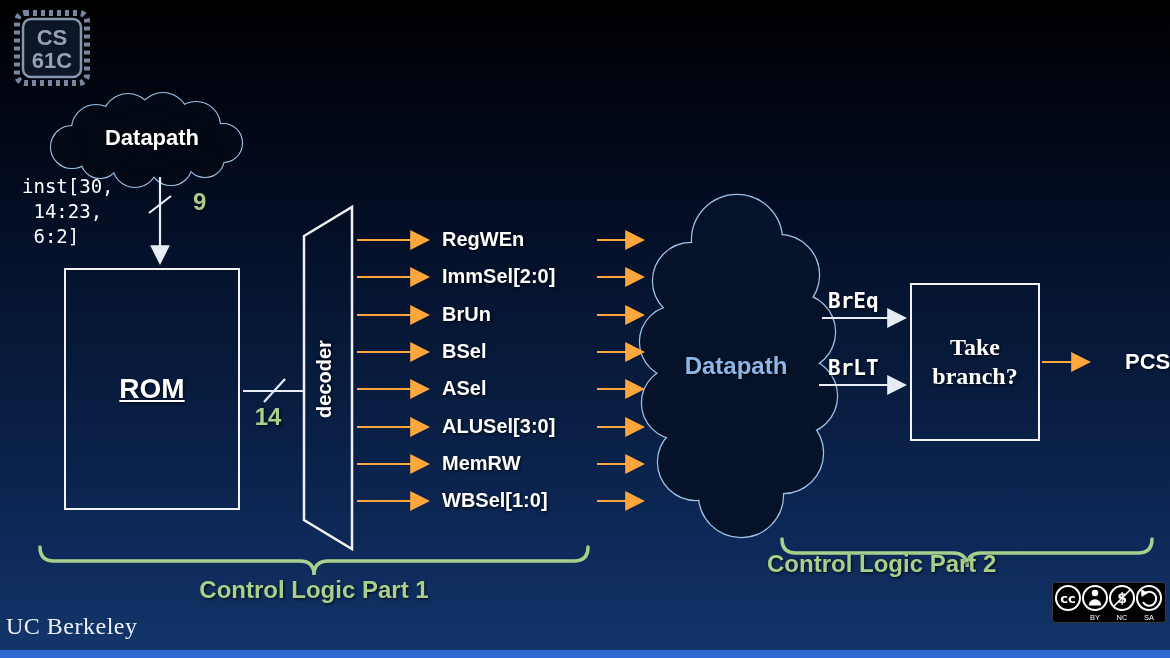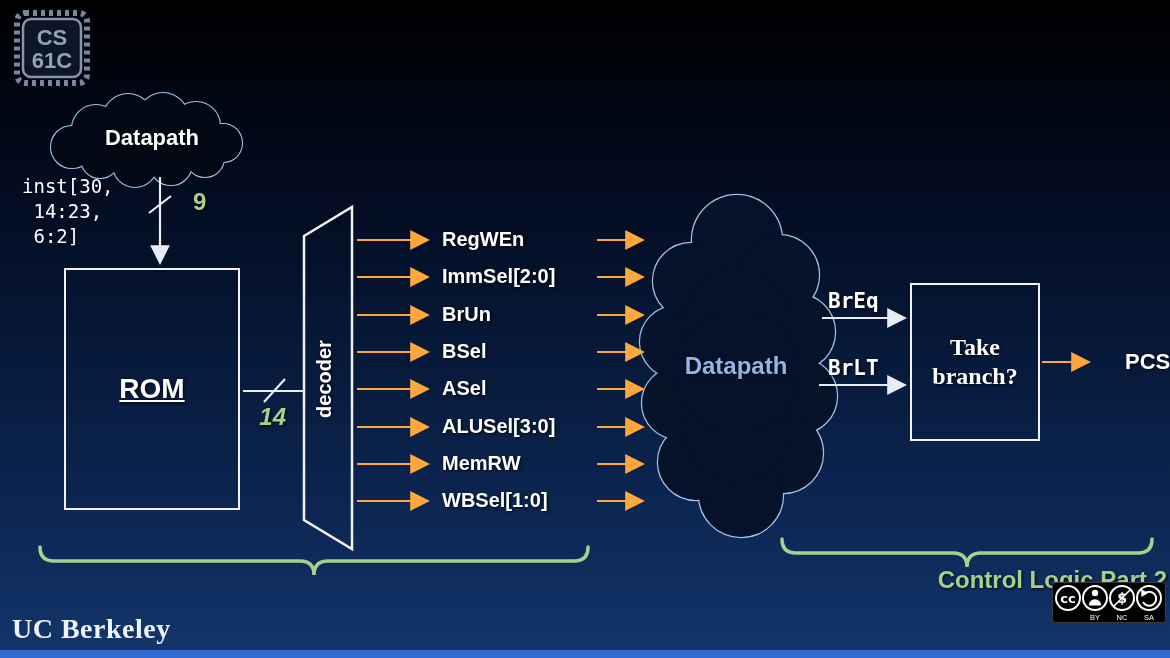--- a/index.html
+++ b/index.html
@@ -17,28 +17,28 @@
   #rom-box{left:64px;top:268px;width:176px;height:242px;}
   #rom-box .t{font-size:28px;text-decoration:underline;}
   #takebranch-box{left:910px;top:283px;width:130px;height:158px;}
   #takebranch-box .t{font-size:24px;line-height:1.2;text-align:center;width:112px;font-family:Liberation Serif, serif;}
   #decoder-label{left:268px;top:364px;width:120px;height:30px;transform:rotate(-90deg);
     text-align:center;font-size:20px;font-weight:600;color:#fff;}
   #small-cloud-label{left:82px;top:125px;width:140px;text-align:center;font-size:22px;}
   #big-cloud-label{left:666px;top:352px;width:140px;text-align:center;font-size:24px;color:#8FB6E8;}
   #inst-lines{left:22px;top:174px;font-size:19px;line-height:25px;color:#fff;white-space:pre;}
   #bits9{left:193px;top:188px;font-size:24px;}
-  #bits14{left:250px;top:403px;width:36px;text-align:right;font-size:24px;font-style:italic;}
+  #bits14{left:250px;top:403px;width:36px;text-align:center;font-size:24px;}
   .siglabel{left:442px;}
   #breq-label{left:828px;top:289px;font-size:21px;}
   #brlt-label{left:828px;top:356px;font-size:21px;}
   #pcsel-label{left:1097px;top:349px;font-size:22px;margin-left:28px;}
   #caption1{left:114px;top:576px;width:400px;text-align:center;font-size:24px;}
-  #caption2{left:767px;top:566px;width:400px;text-align:right;font-size:24px;}
-  #brand{left:12px;top:613px;font-family:"Liberation Serif",serif;font-size:28px;color:#edf2fc;letter-spacing:.5px;font-weight:bold;}
+  #caption2{left:767px;top:550px;width:400px;text-align:left;font-size:24px;}
+  #brand{left:6px;top:613px;font-family:"Liberation Serif",serif;font-size:24px;color:#edf2fc;letter-spacing:.5px;}
   #bottom-bar{left:0;bottom:0;width:1170px;height:8px;background:#2E6AD2;}
   #cc-badge{left:1052px;top:582px;}
   #logo{left:12px;top:8px;}
   svg{display:block;}
 </style>
 </head>
 <body>
 
 <div id="slide">
 
@@ -189,20 +189,21 @@
 
   <div id="breq-label" class="abs lbl mono">BrEq</div>
   <div id="brlt-label" class="abs lbl mono">BrLT</div>
 
   <div id="takebranch-box" class="abs box">
     <div class="t lbl">Take branch?</div>
   </div>
 
   <div id="pcsel-label" class="abs lbl">PCSel</div>
 
+  <div id="caption1" class="abs lbl green">Control Logic Part 1</div>
   <div id="caption2" class="abs lbl green">Control Logic Part 2</div>
 
   <div id="brand" class="abs">UC Berkeley</div>
 
   <div id="cc-badge" class="abs">
     <svg width="114" height="41" viewBox="0 0 114 41">
       <rect x="0.5" y="0.5" width="113" height="40" rx="3" fill="#000" stroke="#3a3a3a"></rect>
       <circle cx="16" cy="16" r="12" fill="none" stroke="#fff" stroke-width="2"></circle>
       <text x="16" y="21" text-anchor="middle" font-family="DejaVu Sans, sans-serif" font-size="13" font-weight="bold" fill="#fff">cc</text>
       <circle cx="43" cy="16" r="12" fill="none" stroke="#fff" stroke-width="2"></circle>

